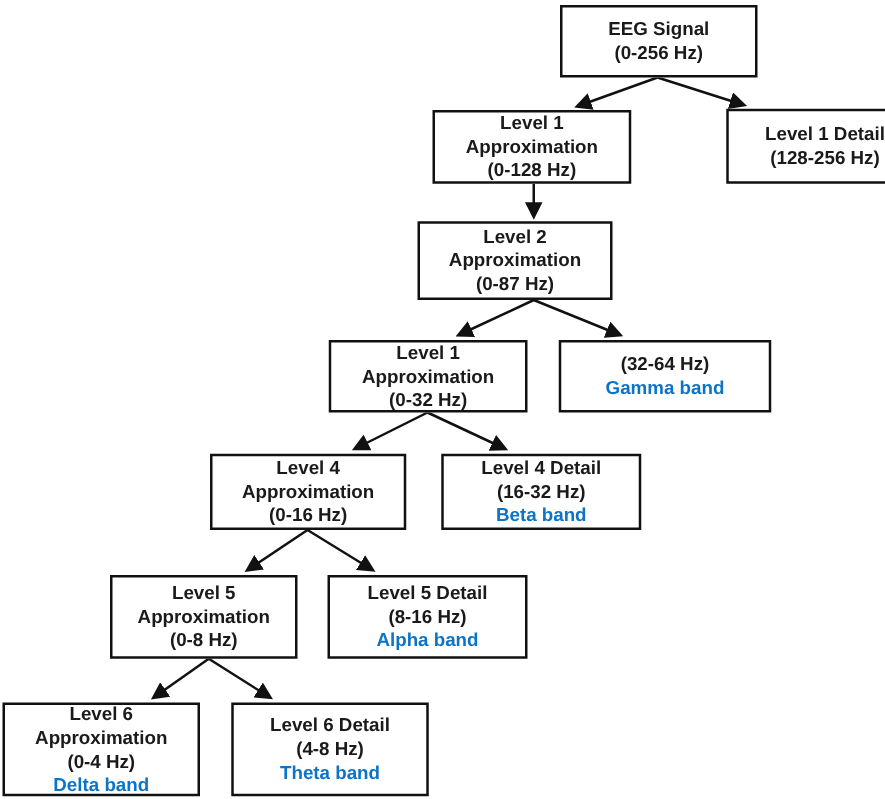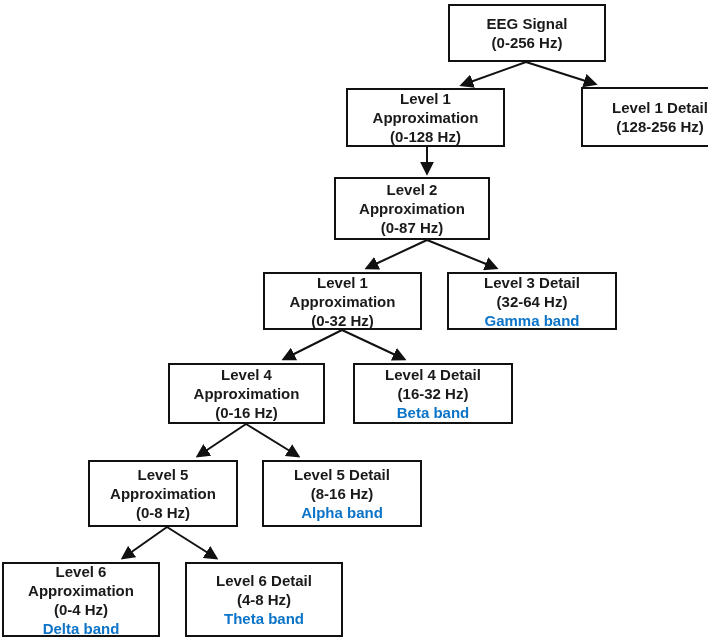--- a/index.html
+++ b/index.html
@@ -75,21 +75,20 @@
     <span class="ln">(0-87 Hz)</span>
   </div>
 
   <div class="node" style="left:263px;top:272px;width:159px;height:58px">
     <span class="ln">Level 1</span>
     <span class="ln">Approximation</span>
     <span class="ln">(0-32 Hz)</span>
   </div>
 
   <div class="node" style="left:447px;top:272px;width:170px;height:58px">
-    <span class="ln">Level 3 Detail</span>
     <span class="ln">(32-64 Hz)</span>
     <span class="ln band">Gamma band</span>
   </div>
 
   <div class="node" style="left:168px;top:363px;width:157px;height:61px">
     <span class="ln">Level 4</span>
     <span class="ln">Approximation</span>
     <span class="ln">(0-16 Hz)</span>
   </div>
 

